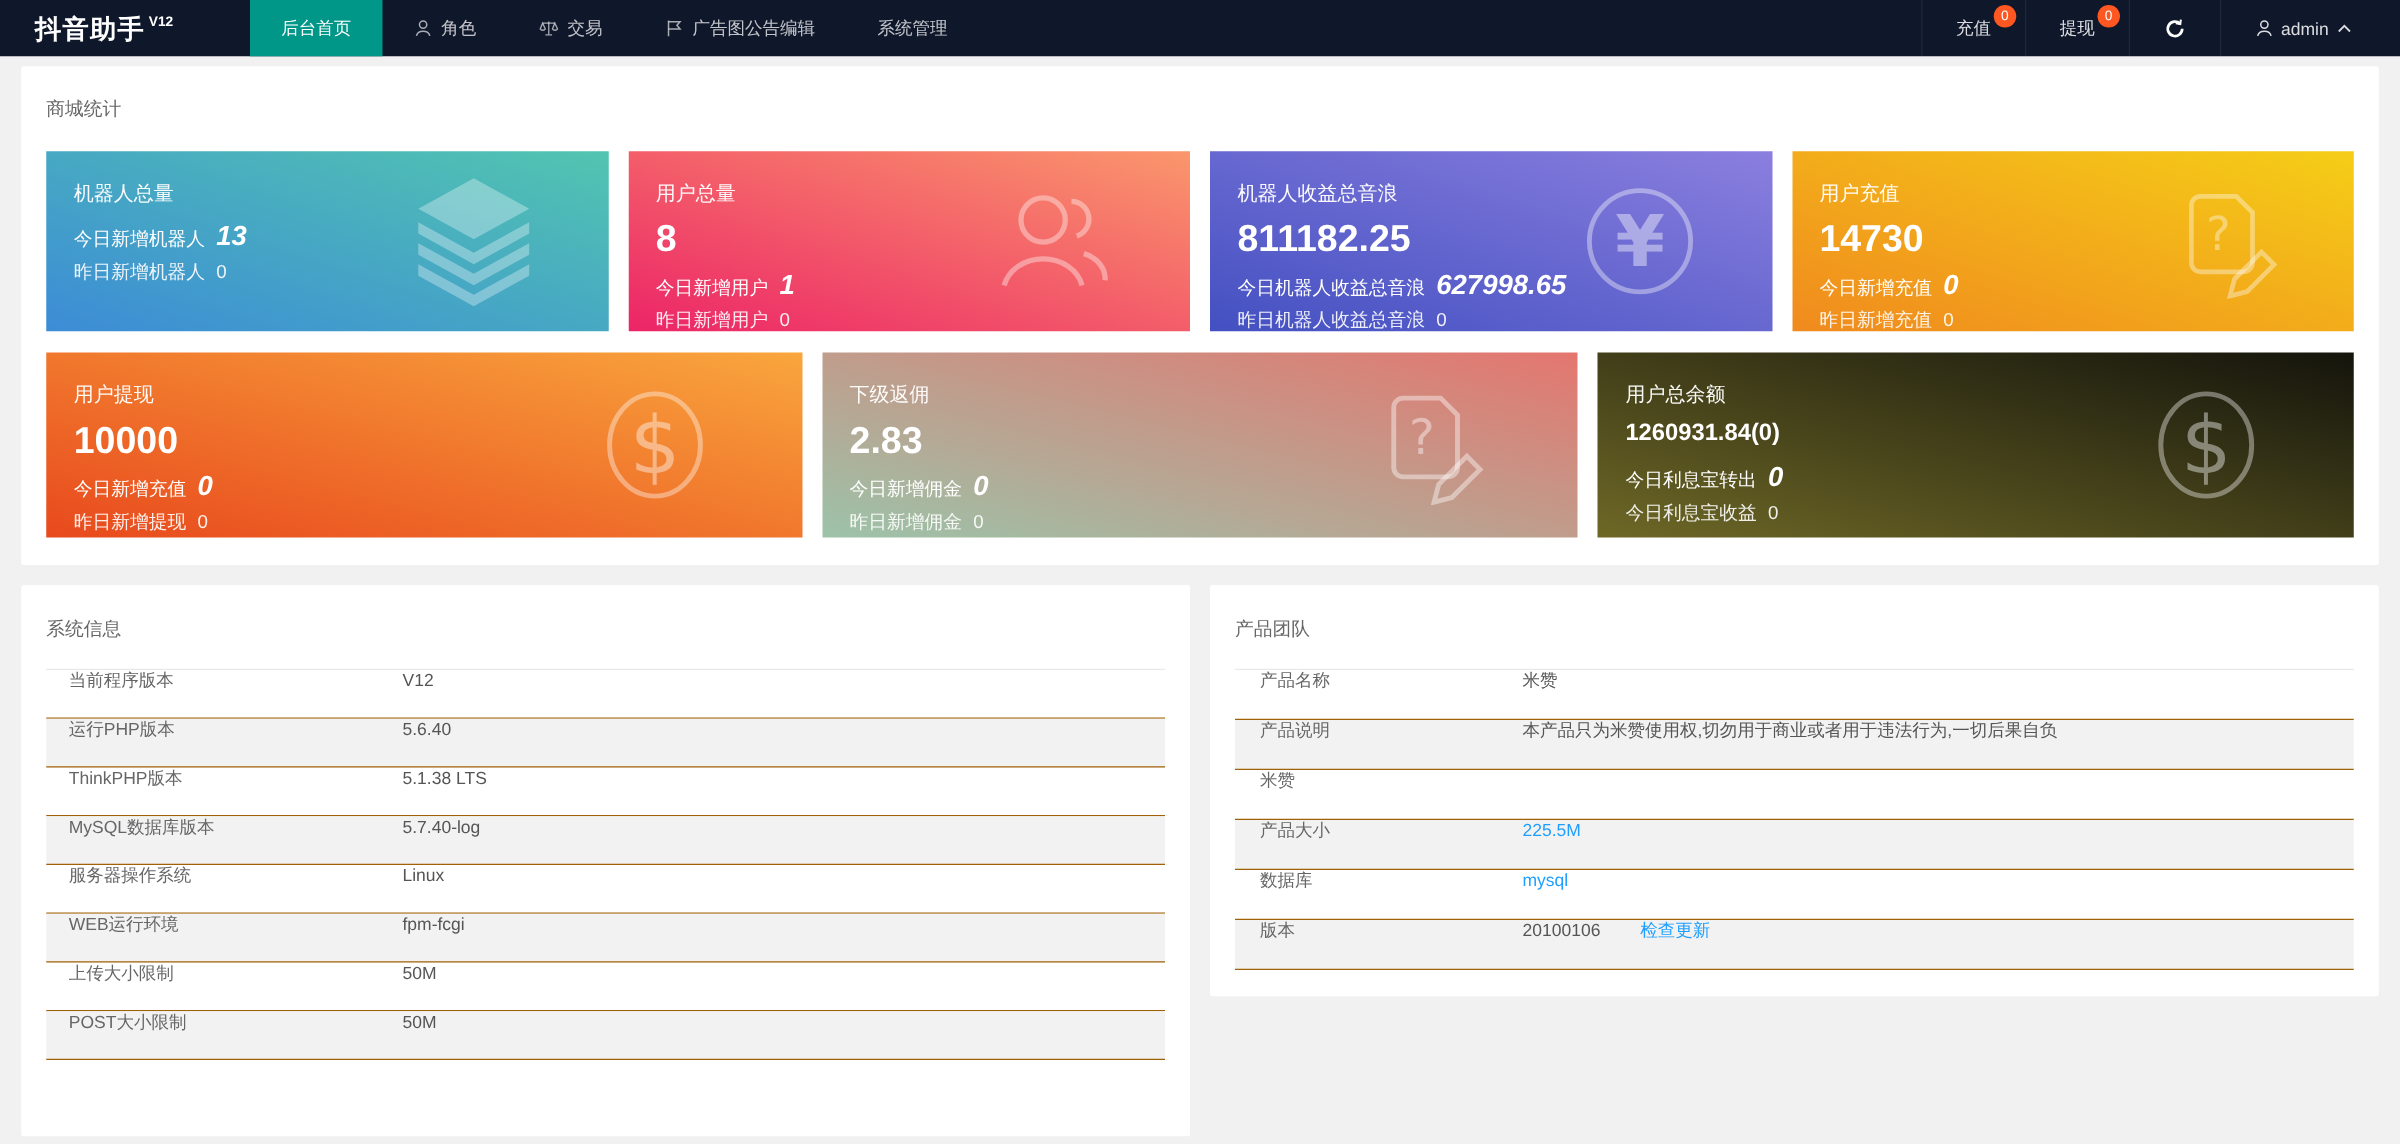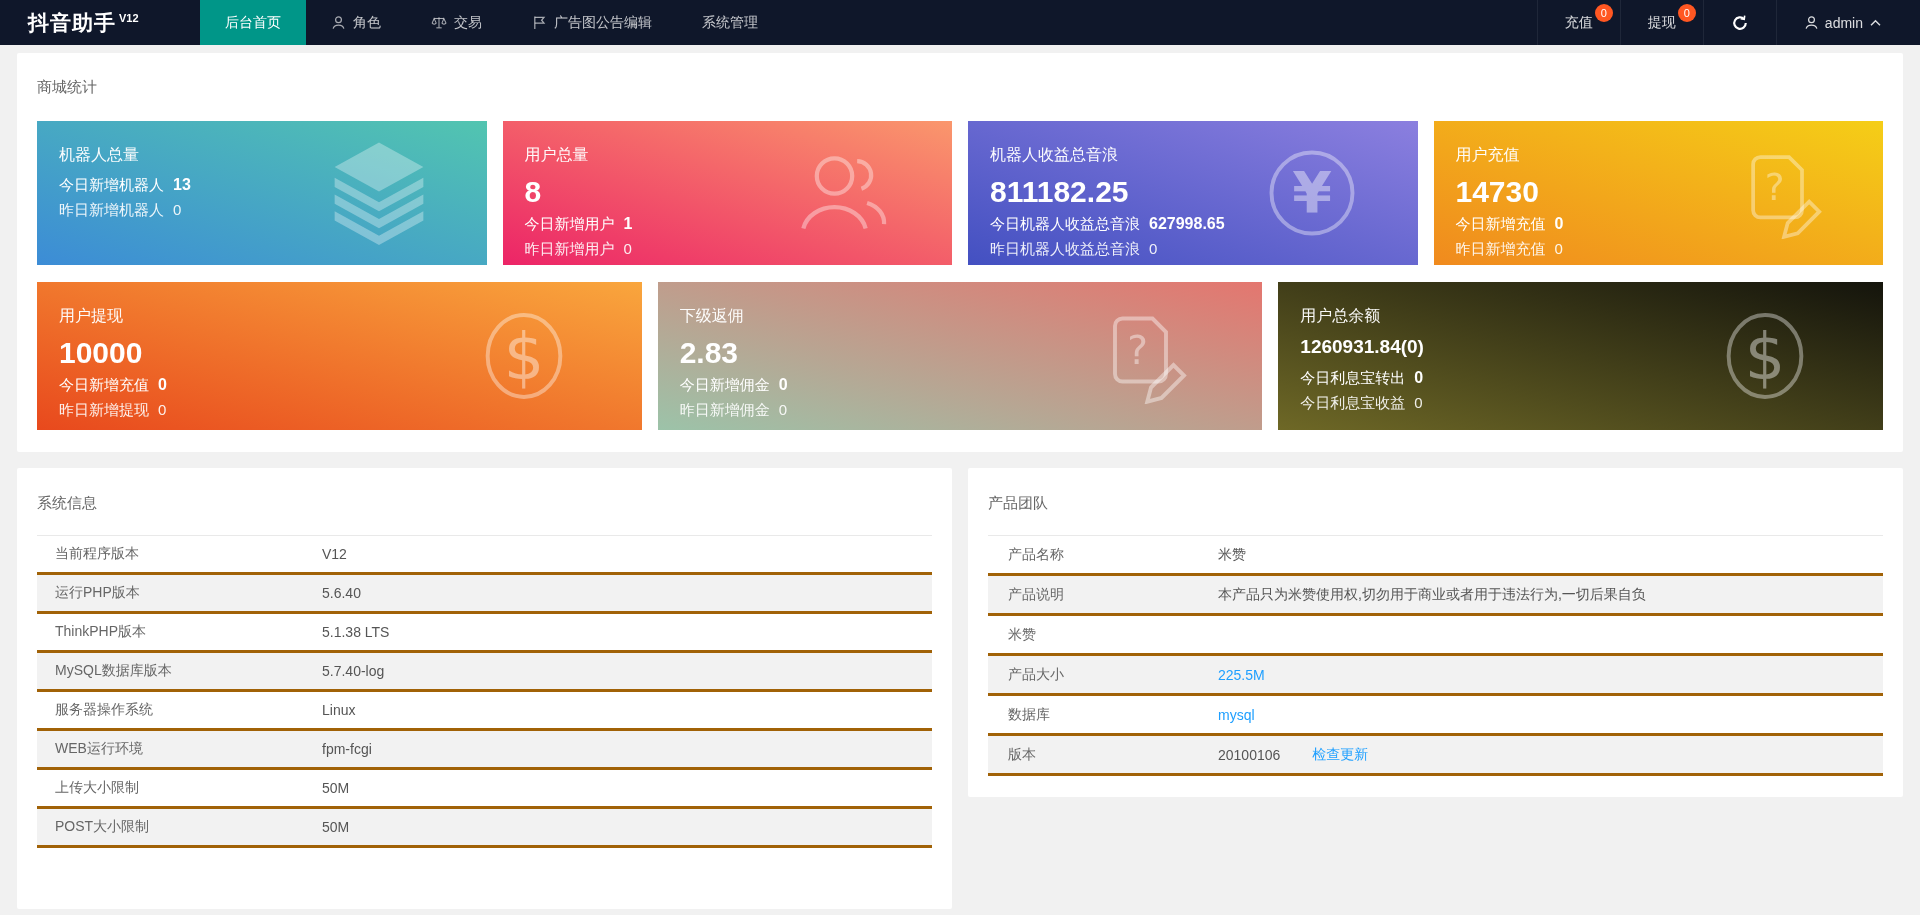--- a/index.html
+++ b/index.html
@@ -30,34 +30,34 @@
 
   .cards-row { display:grid; gap:16px; }
   .row1 { grid-template-columns:repeat(4,1fr); height:144px; }
   .row2 { grid-template-columns:repeat(3,1fr); height:148px; margin-top:17px; }
 
   .card { position:relative; overflow:hidden; color:#fff; padding:24px 0 0 22px; }
   .card-title { font-size:16px; margin-bottom:10px; opacity:.97; }
   .card-value { font-size:30px; font-weight:bold; line-height:1.05; margin-bottom:7px; }
   .card.small-value .card-value { font-size:19px; margin:6px 0 12px; }
   .card-line { font-size:15px; margin-bottom:6px; display:flex; align-items:baseline; gap:9px; }
-  .card-line b { font-size:16px; }
+  .card-line b { font-size:22px;font-style:italic; }
   .card-line.dim { opacity:.9; }
   .card-line.dim span.v { font-size:15px; }
   .card-icon { position:absolute; right:58px; top:50%; transform:translateY(-50%); }
 
   
   .bottom { display:flex; gap:16px; margin:16px 17px 0; align-items:flex-start; }
   .info-panel { width:936px; padding:26px 20px 0; }
   .info-panel .panel-title { margin-bottom:22px; }
   #system-info-panel { height:441px; }
   #product-team-panel { height:329px; }
 
   .dtable { border-top:1px solid #e9e9e9; }
-  .trow { display:flex; align-items:center; font-size:14px; color:#666; border-bottom:3px solid #a16207; }
+  .trow { display:flex; align-items:flex-start; font-size:14px; color:#666; border-bottom:1px solid #a16207; }
   .trow.striped { background:#f2f2f2; }
   #system-info-panel .trow { height:39px; }
   #product-team-panel .trow { height:40px; }
   .tlabel { flex:0 0 285px; padding-left:18px; }
   #product-team-panel .tlabel { flex:0 0 230px; padding-left:20px; }
   .tvalue { color:#555; }
   .link { color:#1E9FFF; text-decoration:none; cursor:pointer; }
   .extra-link { margin-left:32px; }
 
   svg { display:block; }

